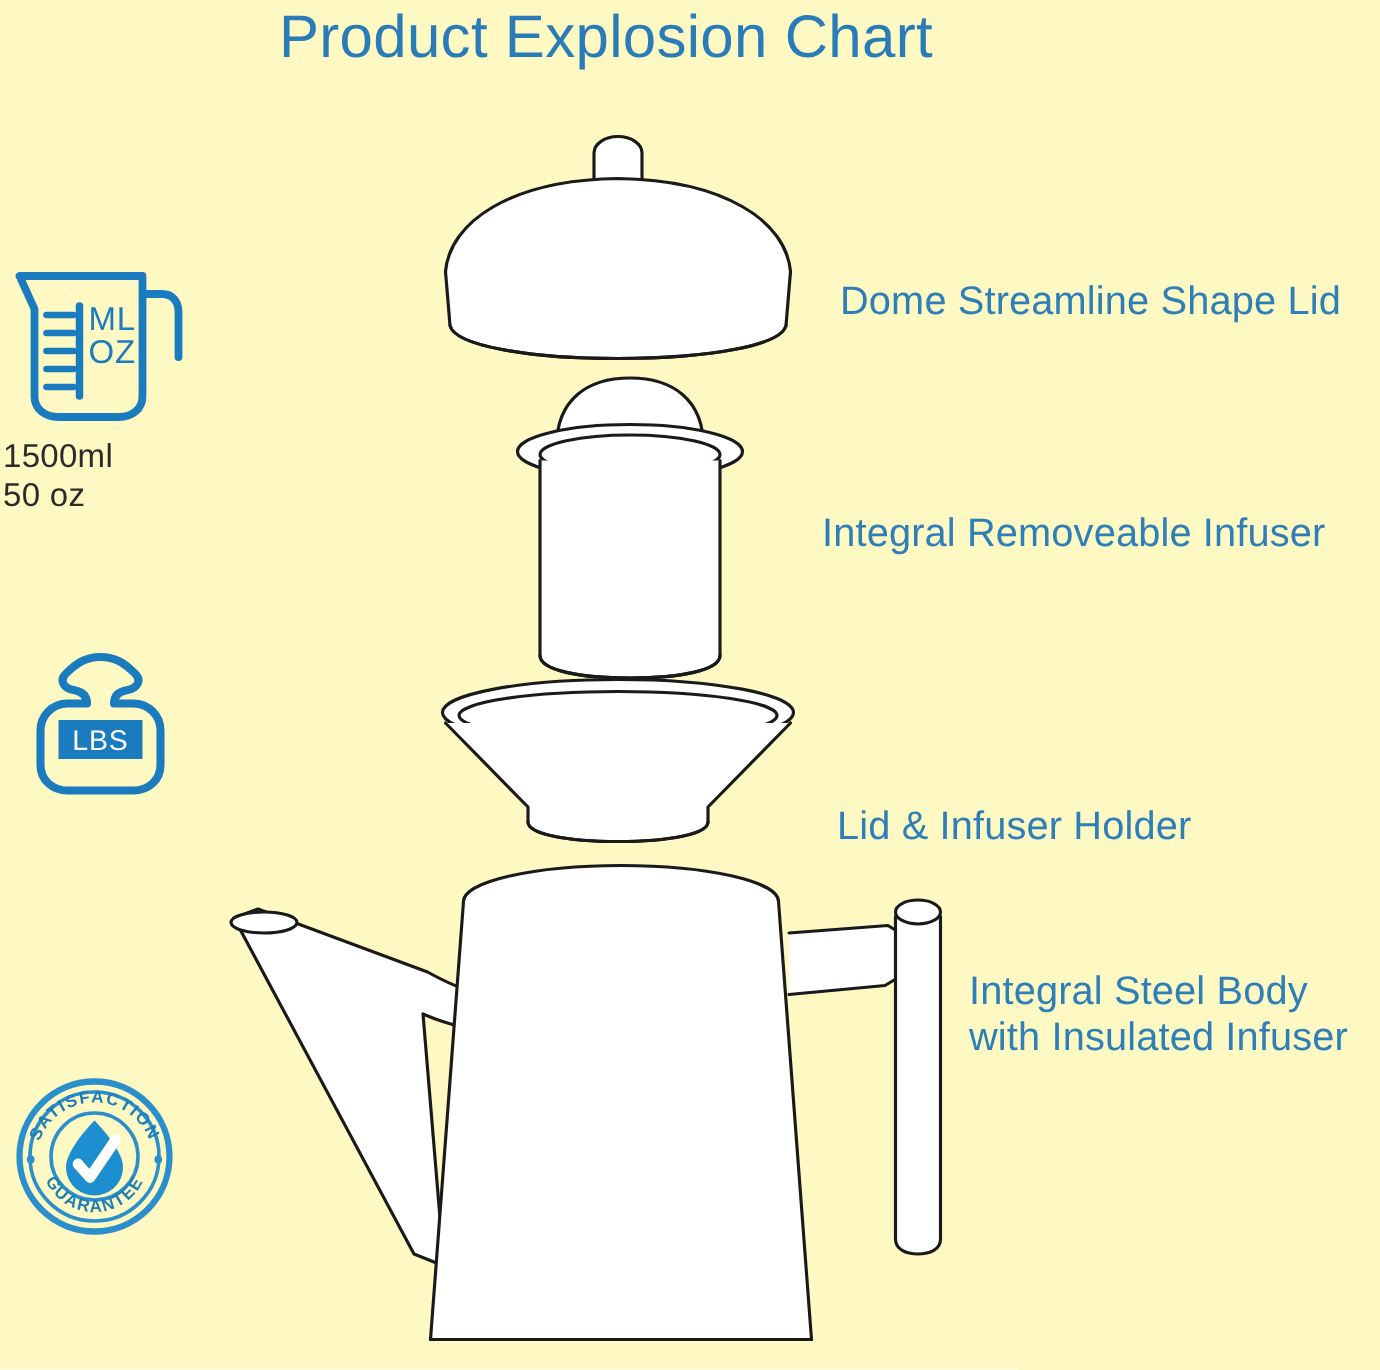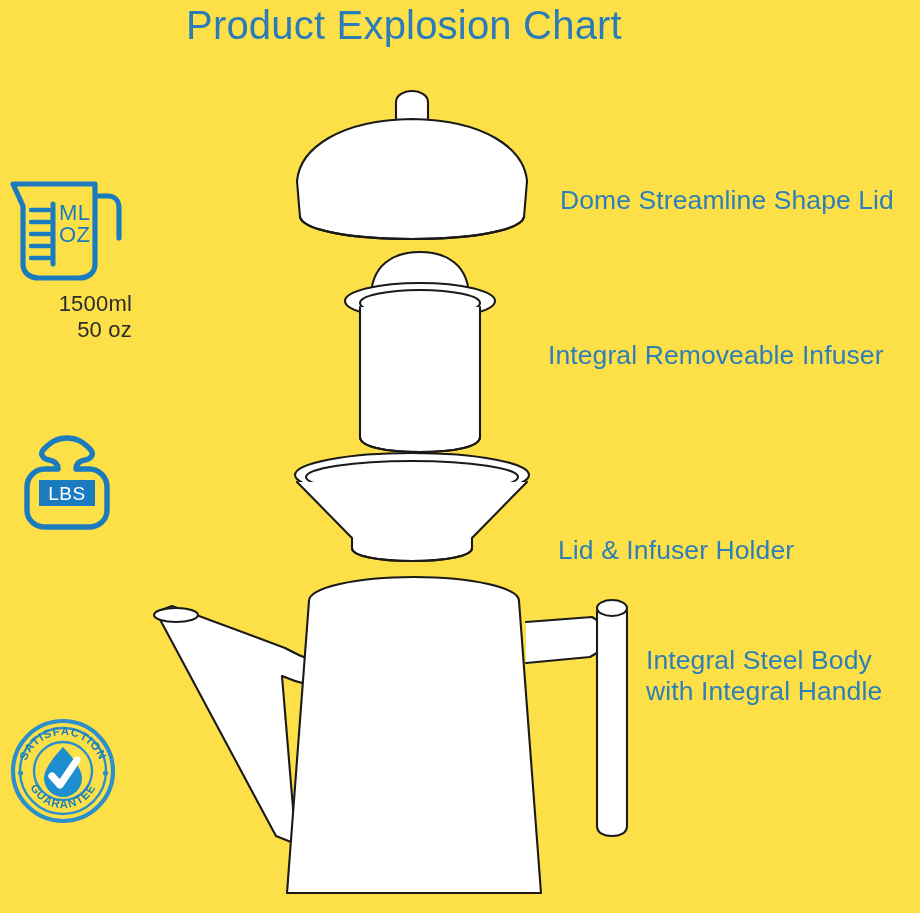--- a/index.html
+++ b/index.html
@@ -8,21 +8,21 @@
     padding: 0;
     background: #ffffff;
   }
   body {
     font-family: "Liberation Sans", sans-serif;
   }
   #page {
     position: relative;
     width: 920px;
     height: 913px;
-    background: #fde047;
+    background: #fef9c3;
     overflow: hidden;
   }
 
   
   #chart-title {
     position: absolute;
     left: 186px;
     top: 0px;
     width: 560px;
     height: 54px;
@@ -58,21 +58,21 @@
   #label-lid      { left: 548px; top: 185px; margin-left: 12px; }
   #label-infuser  { left: 548px; top: 340px; }
   #label-holder   { left: 558px; top: 495px; margin-top: 40px; }
   #label-body     { left: 646px; top: 645px; }
   #label-body .ln { display: block; }
 
   
   .spec {
     position: absolute;
     width: 130px;
-    text-align: right;
+    text-align: left;
   }
   .spec .spec-icon {
     display: block;
     margin: 0 auto;
   }
   .spec .spec-text {
     display: block;
     font-size: 22px;
     line-height: 26px;
     color: #2b2b2b;
@@ -165,21 +165,21 @@
   </svg>
 
   <div class="callout" id="label-lid">Dome Streamline Shape Lid</div>
 
   <div class="callout" id="label-infuser">Integral Removeable Infuser</div>
 
   <div class="callout" id="label-holder">Lid &amp; Infuser Holder</div>
 
   <div class="callout" id="label-body">
     <span class="ln">Integral Steel Body</span>
-    <span class="ln">with Integral Handle</span>
+    <span class="ln">with Insulated Infuser</span>
   </div>
 
   <div class="spec" id="spec-volume">
     <svg class="spec-icon" width="116" height="108" viewBox="0 0 116 108">
       <g fill="none" stroke="#1b7bbf" stroke-width="5.2" stroke-linejoin="round" stroke-linecap="round">
 
         <path d="M4 8 L86 8 L86 88 C86 97 79 102 70 102 L30 102
                  C21 102 14 97 14 88 L14 30 Z"></path>
 
         <path d="M88 20 L99 20 C106 20 110 25 110 32 L110 62"></path>

